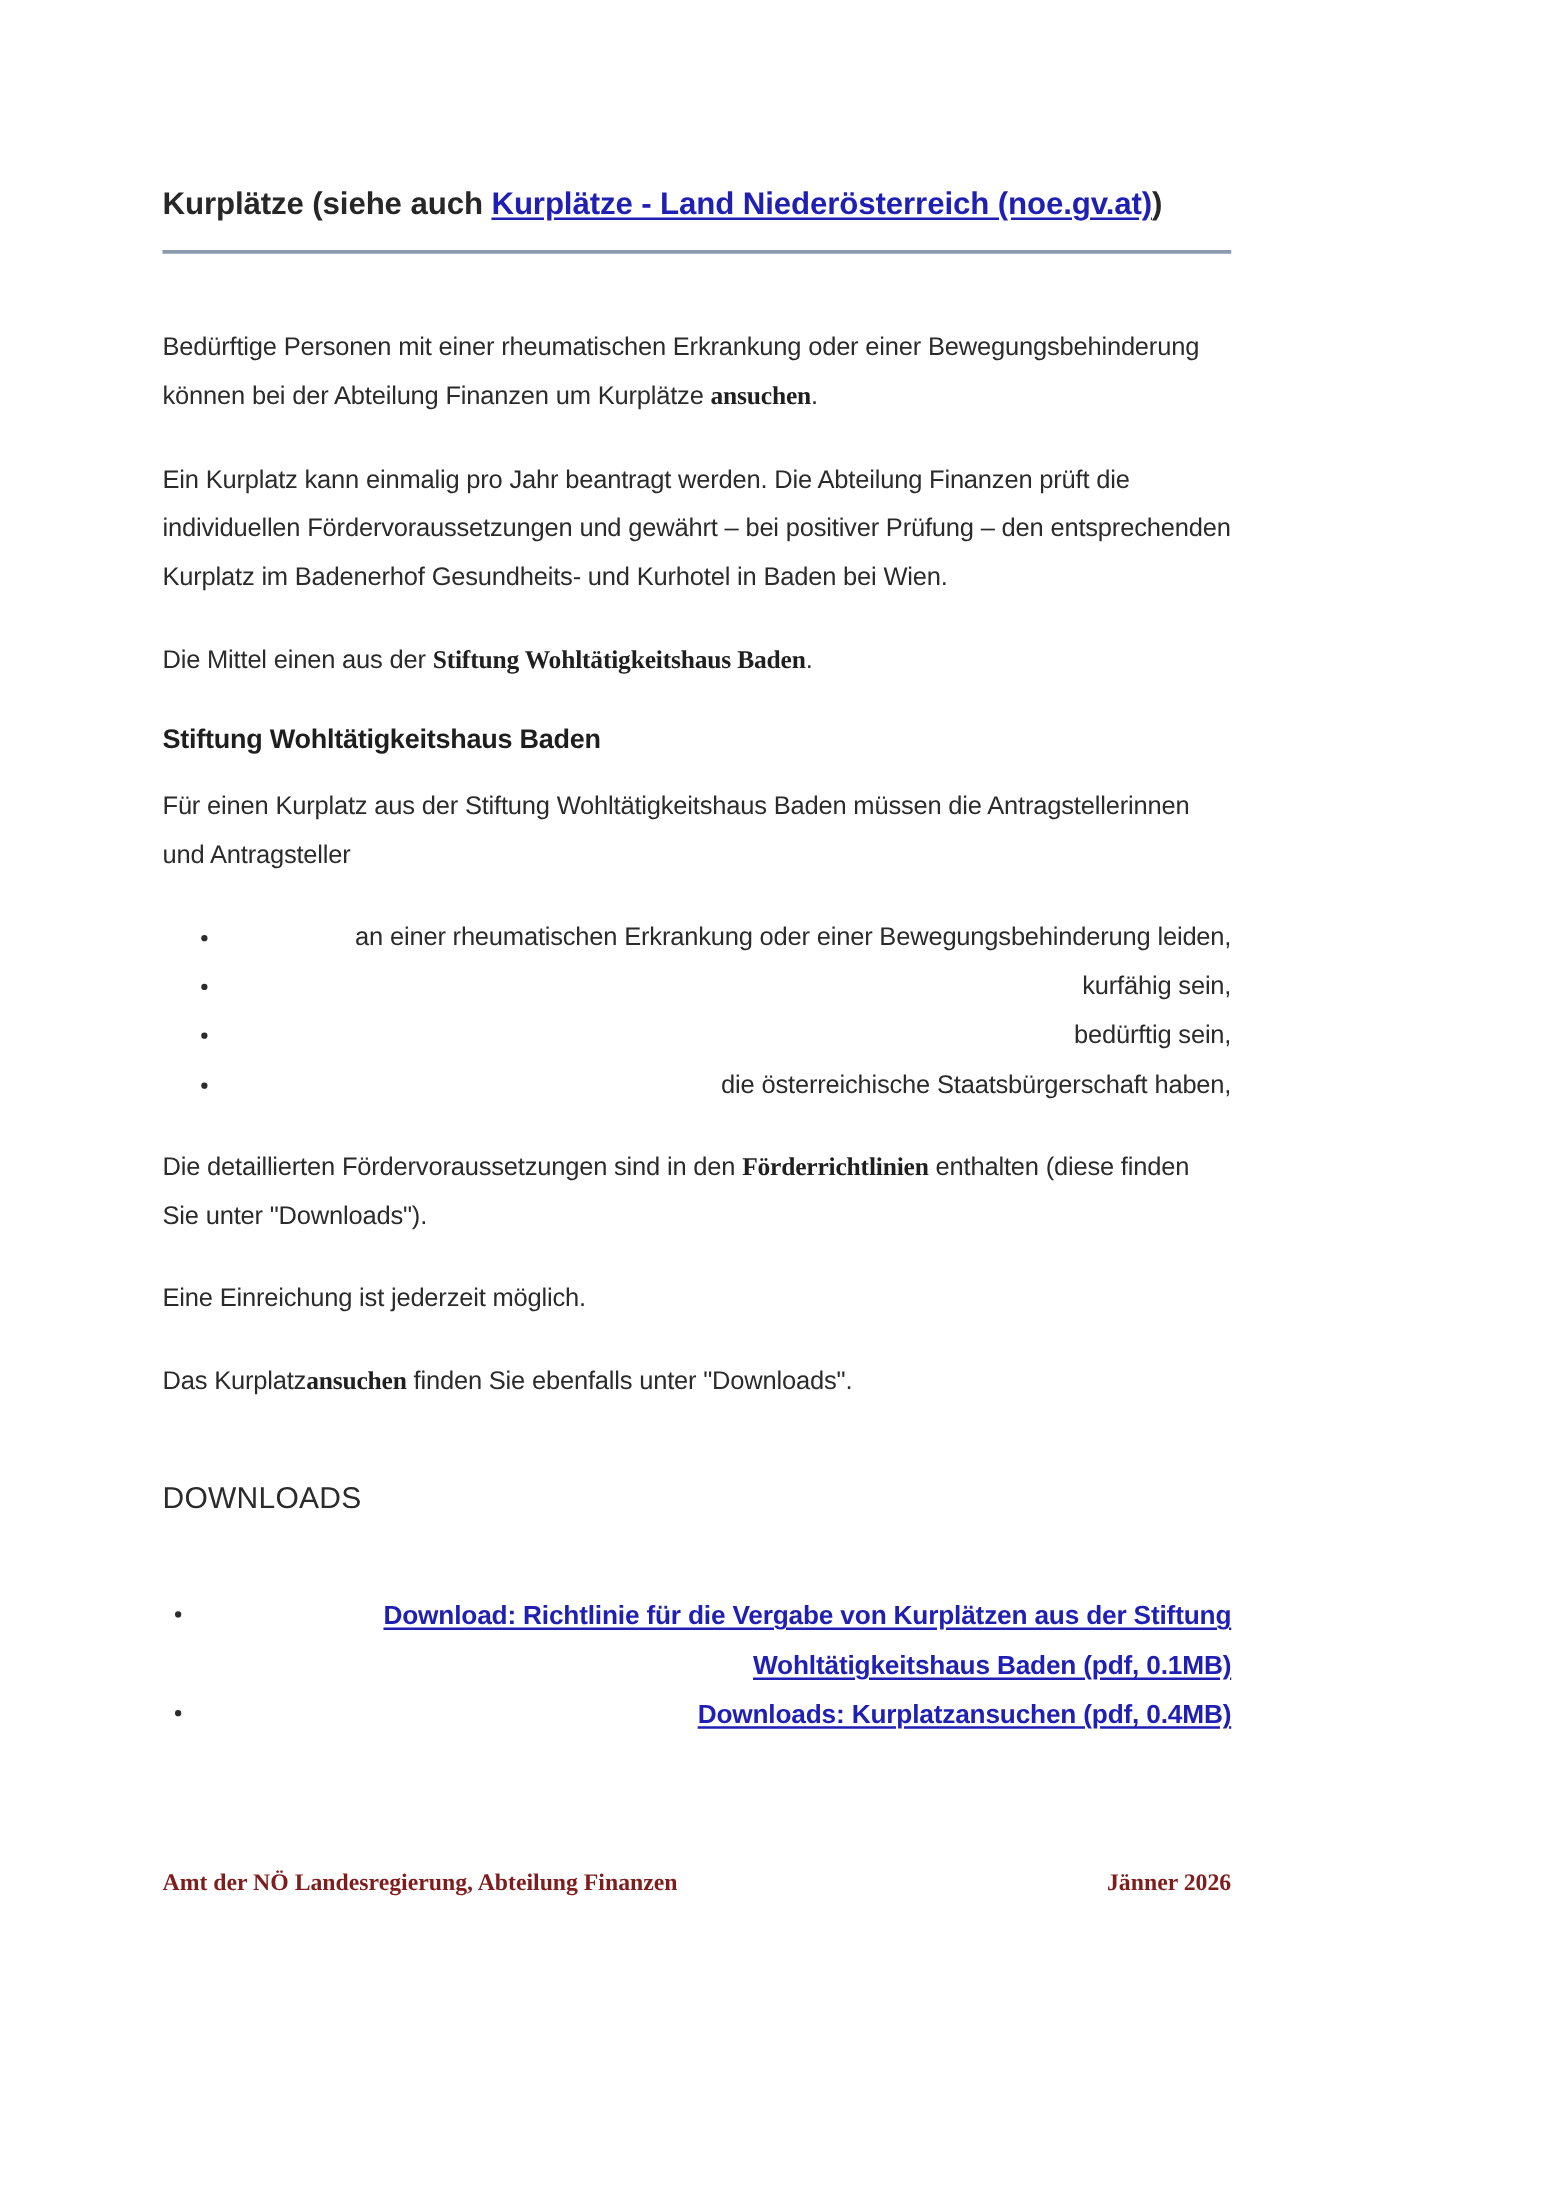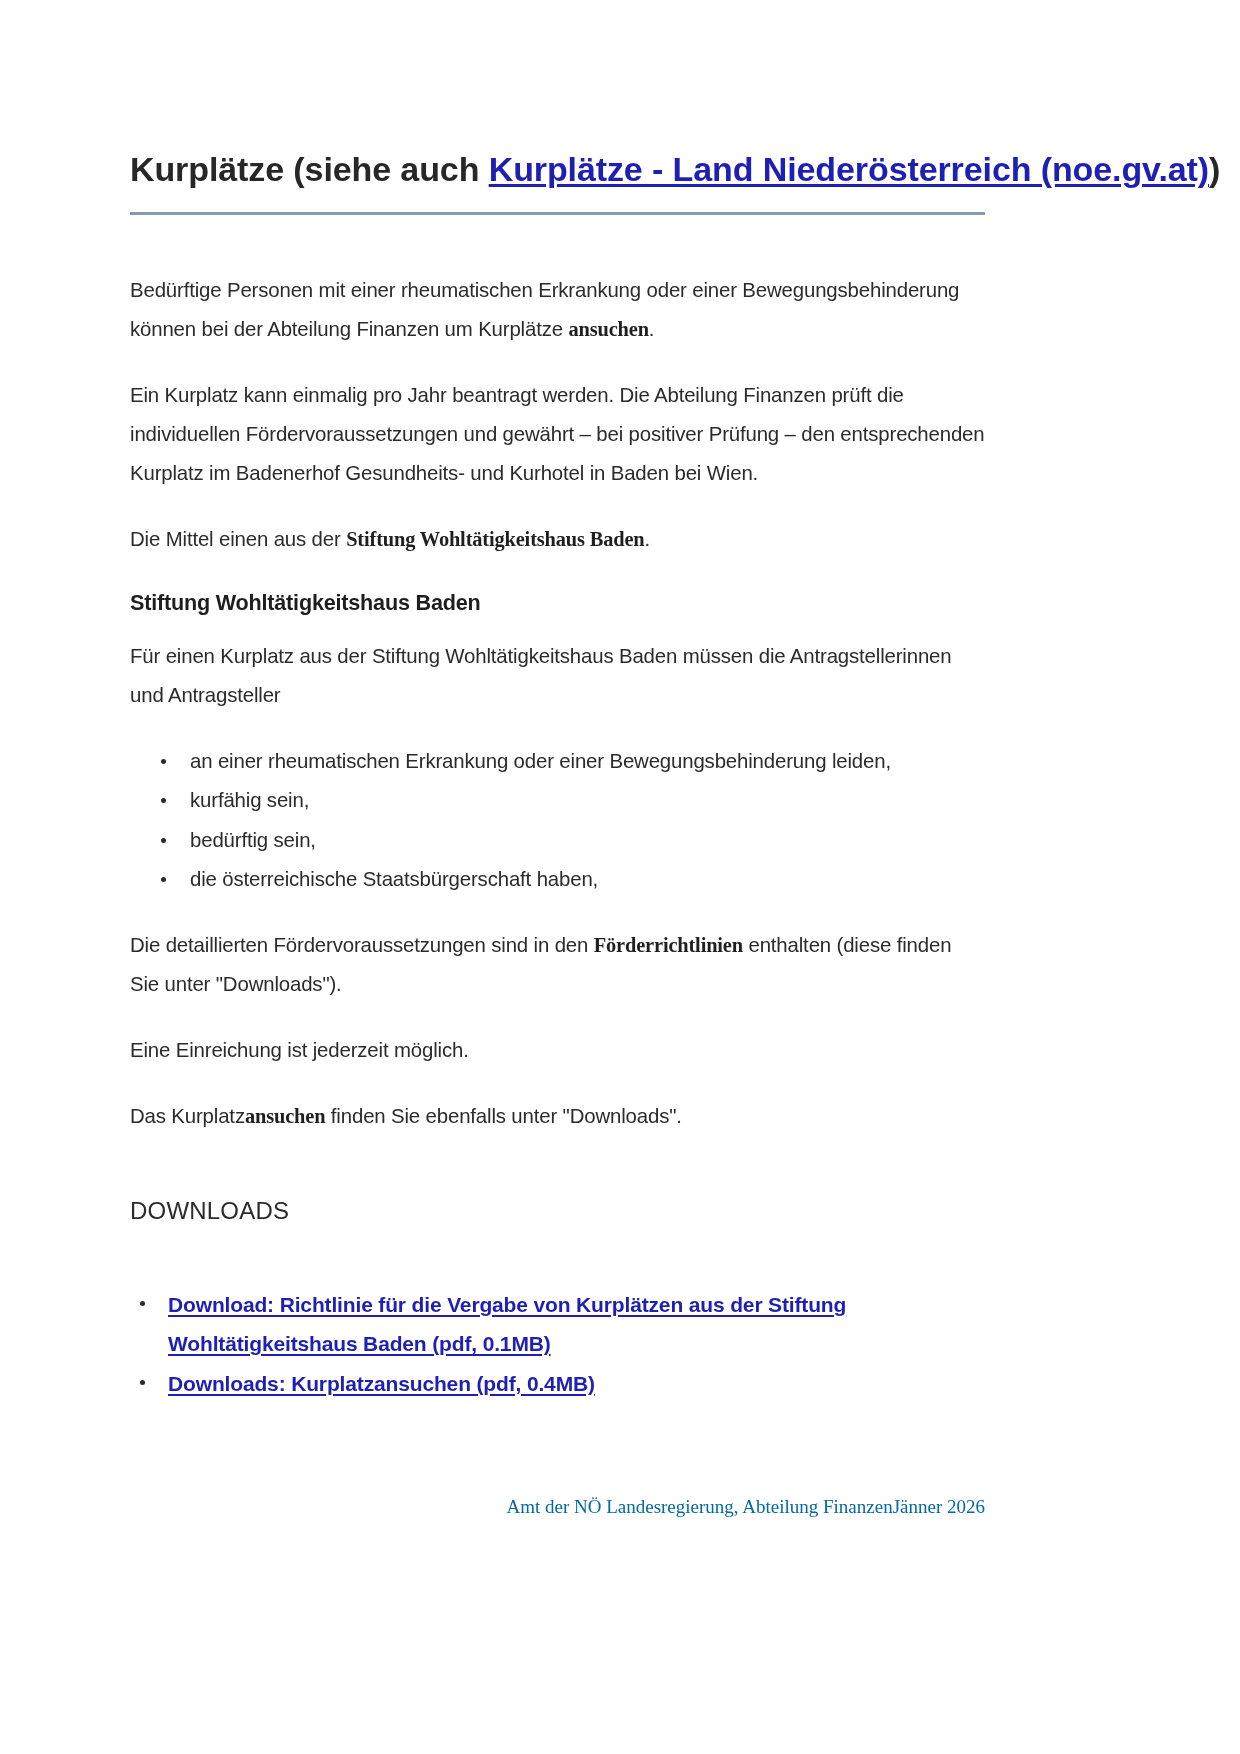--- a/index.html
+++ b/index.html
@@ -29,21 +29,21 @@
 
   .content {
     position: absolute;
     left: 130px;
     top: 148px;
     width: 855px;
   }
 
   
   .doc-title {
-    font-size: 34px;
+    font-size: 25px;
     font-weight: bold;
     line-height: 1.25;
     color: #272727;
     letter-spacing: -0.1px;
     white-space: nowrap;
     margin: 0;
   }
   .doc-title .link {
     color: #1f1fb4;
     text-decoration: underline;
@@ -93,20 +93,21 @@
     margin: 0;
     padding: 0;
   }
   ul.bullets > li {
     position: relative;
     padding-left: 60px;
     font-size: 20.4px;
     line-height: 1.92;
     color: #2b2b2b;
     letter-spacing: -0.15px;
+    text-align: right;
   }
   ul.bullets > li::before {
     content: "";
     position: absolute;
     left: 31px;
     top: 17px;
     width: 5px;
     height: 5px;
     background: #2b2b2b;
     border-radius: 50%;
@@ -136,25 +137,26 @@
     letter-spacing: 0.2px;
   }
 
   
   .footer {
     position: absolute;
     left: 130px;
     top: 1496px;
     width: 855px;
     display: flex;
-    justify-content: flex-end;
+    justify-content: space-between;
     align-items: baseline;
     font-family: "Liberation Serif", serif;
     font-size: 19px;
-    color: #0369a1;
+    color: #7f1d1d;
+    font-weight: bold;
   }
 </style>
 </head>
 <body>
 
 <div class="page">
 
   <div class="content">
 
     <h1 class="doc-title"><span>Kurplätze (siehe auch </span><span class="link">Kurplätze - Land Niederösterreich (noe.gv.at)</span><span>)</span></h1>

